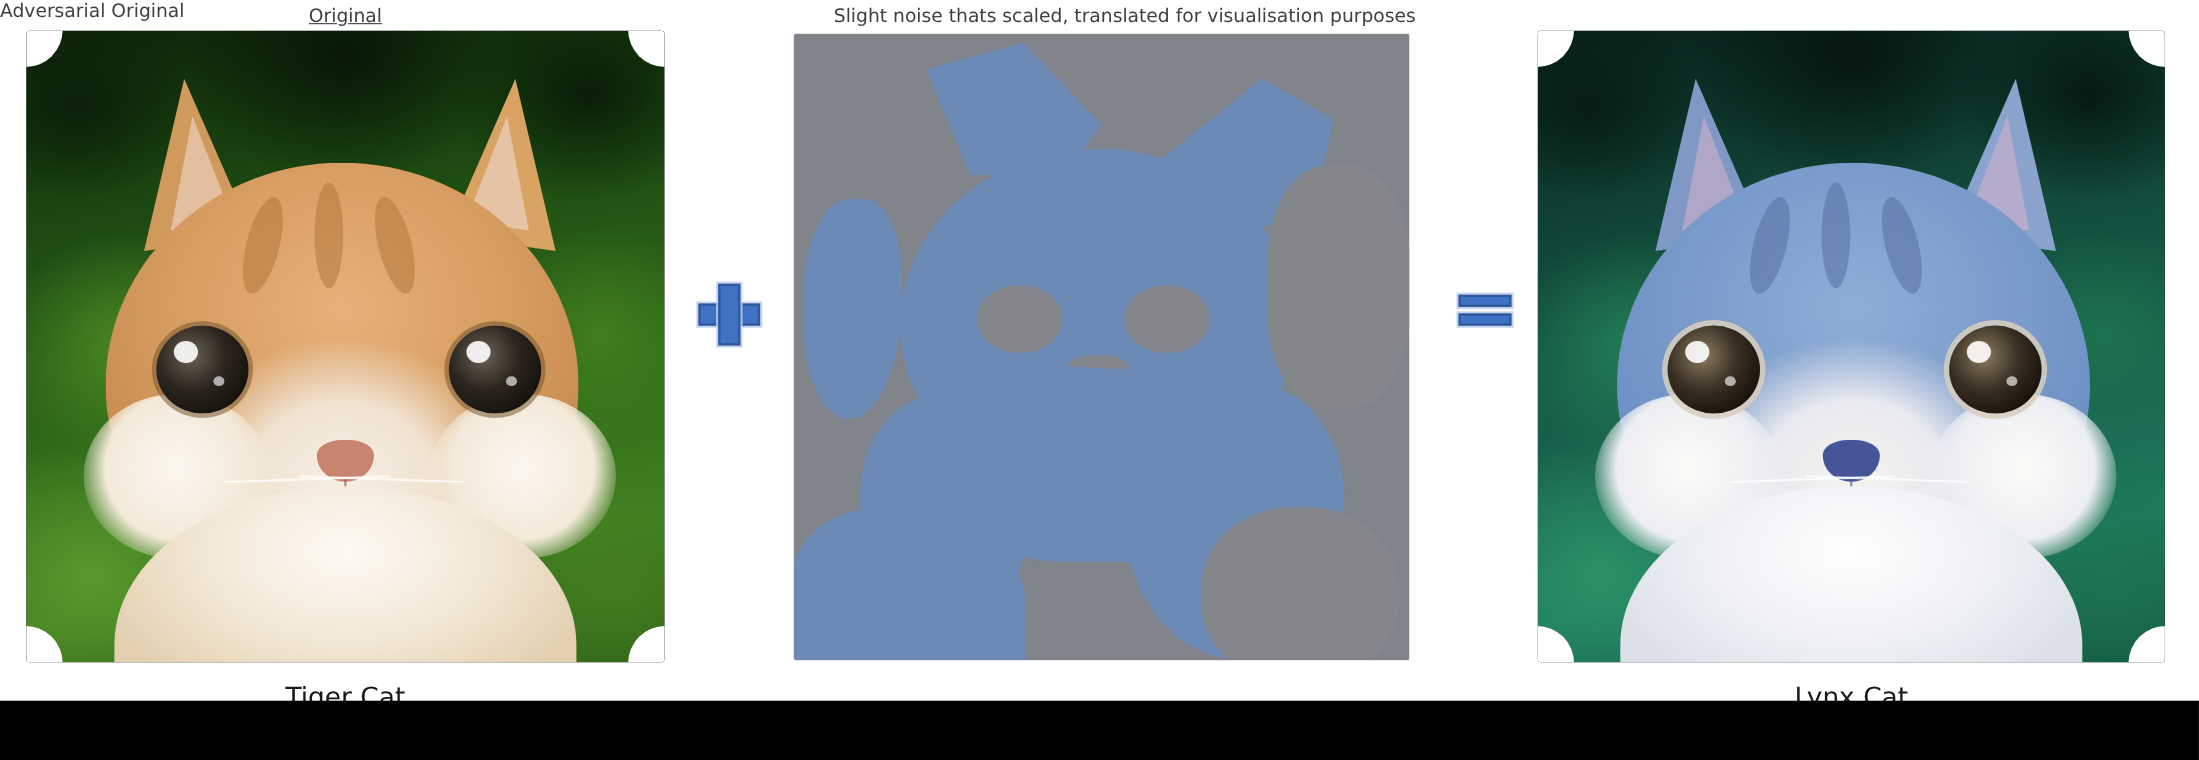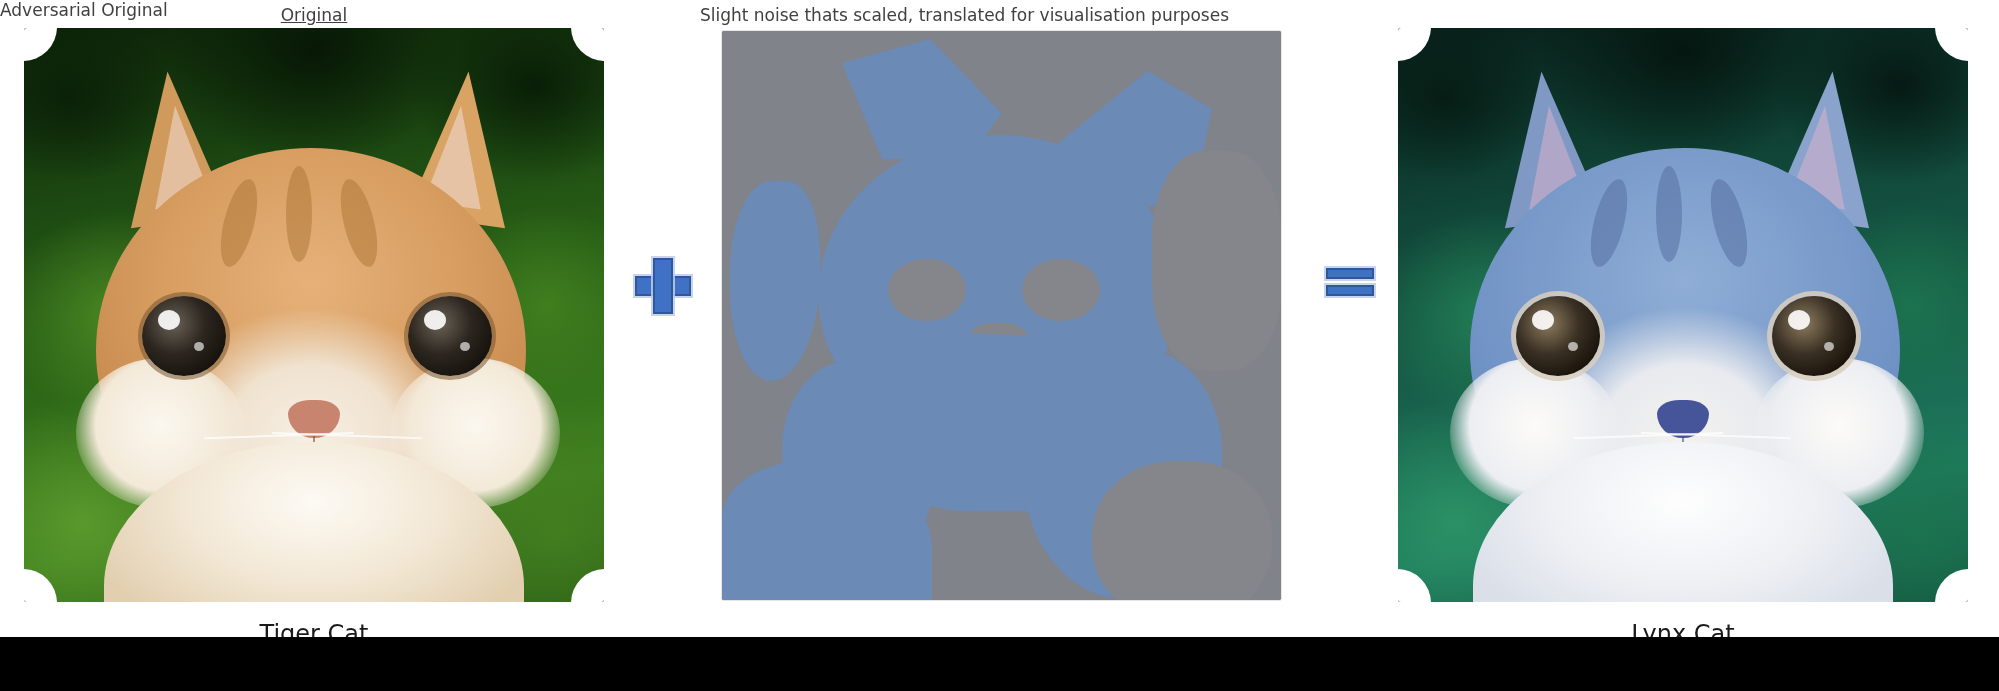--- a/index.html
+++ b/index.html
@@ -27,21 +27,21 @@
   
   .panel-title {
     position: absolute;
     text-align: center;
     font-size: 17px;
     color: #404040;
     line-height: 20px;
     white-space: nowrap;
   }
   #title-original   { left: 24px;  top: 5px;  width: 580px; text-decoration: underline; }
-  #title-noise      { left: 684px; top: 5px;  width: 561px; }
+  #title-noise      { left: 742px; top: 5px;  width: 561px; }
 
   
   .panel {
     position: absolute;
     overflow: hidden;
     border-radius: 3px;
   }
   #panel-original { left: 24px;   top: 28px; width: 580px; height: 574px; background:#000; }
   #panel-noise    { left: 721px;  top: 30px; width: 561px; height: 571px; background:#80838a; border: 1px solid #e6e6e6; box-sizing: border-box;}
   #panel-adv      { left: 1398px; top: 28px; width: 570px; height: 574px; background:#000; }

